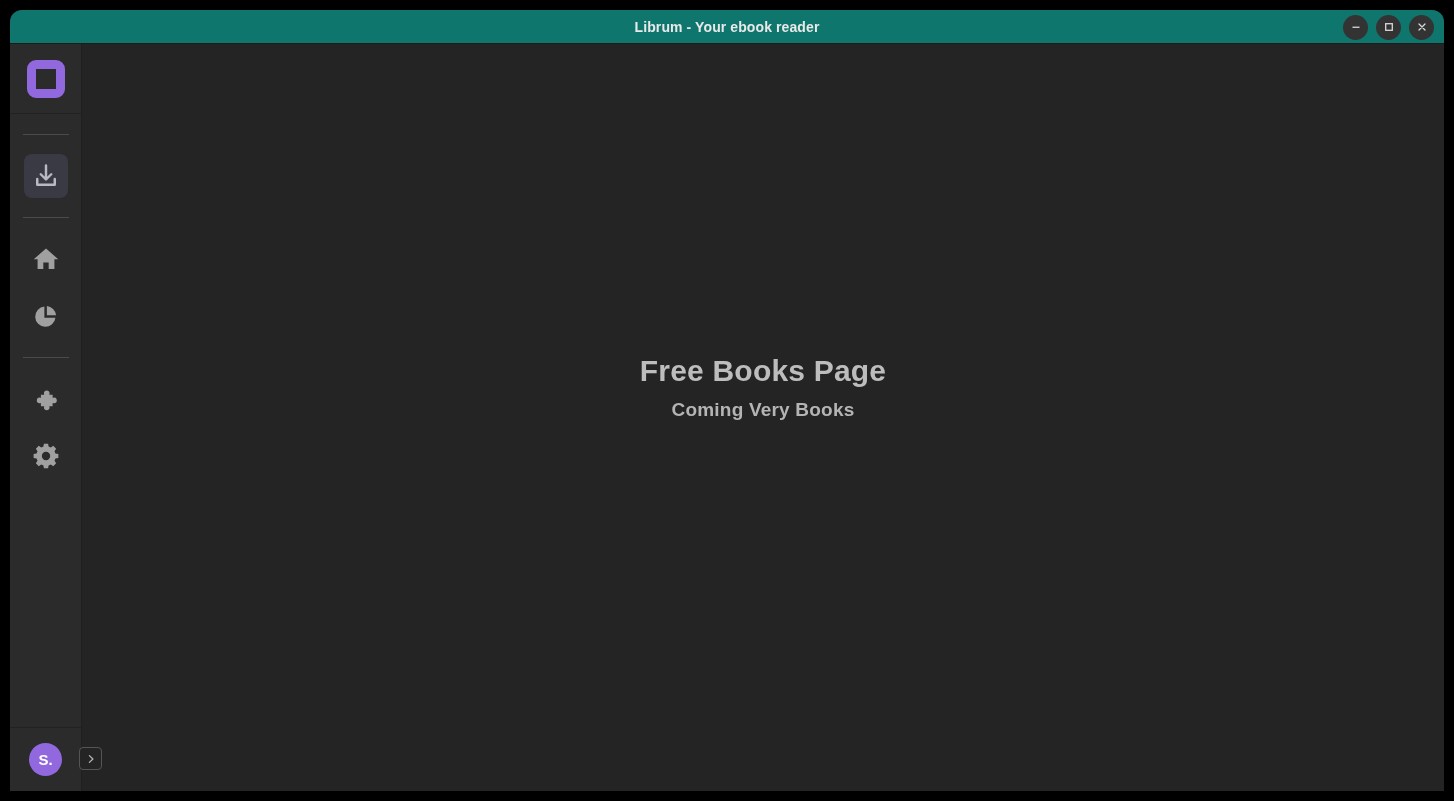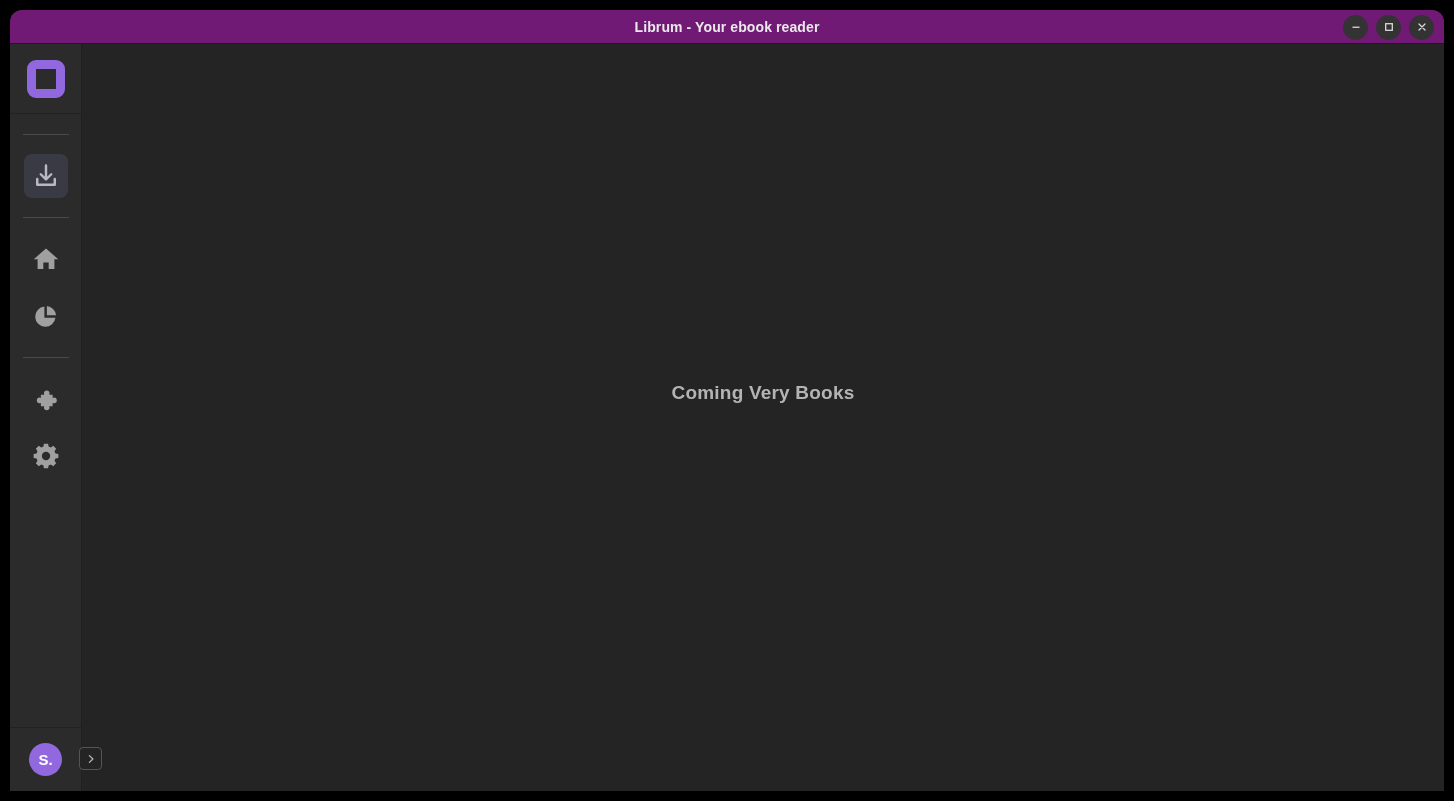--- a/index.html
+++ b/index.html
@@ -24,21 +24,21 @@
     overflow: hidden;
     display: flex;
     flex-direction: column;
   }
 
   
   .titlebar {
     position: relative;
     height: 34px;
     flex: 0 0 34px;
-    background: #701a75;
+    background: #0f766e;
     border-bottom: 1px solid #1c1c1c;
     display: flex;
     align-items: center;
     justify-content: center;
     text-align: center;
   }
   .titlebar-title {
     font-size: 14px;
     font-weight: bold;
     color: #e9e9e9;
@@ -275,17 +275,18 @@
         <div class="expand-btn">
           <svg width="12" height="12" viewBox="0 0 12 12">
             <path d="M4.4 2.6 L7.9 6 L4.4 9.4" fill="none" stroke="#b5b5b5" stroke-width="1.3" stroke-linecap="round" stroke-linejoin="round"></path>
           </svg>
         </div>
       </div>
 
     </div>
 
     <div class="content">
+      <div class="headline">Free Books Page</div>
       <div class="subline">Coming Very Books</div>
     </div>
 
   </div>
 </div>
 
 </body></html>

